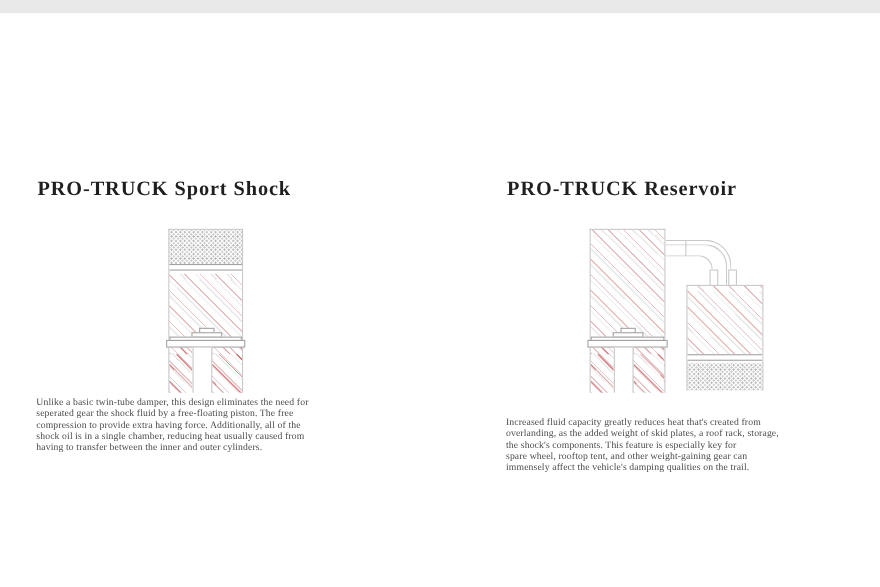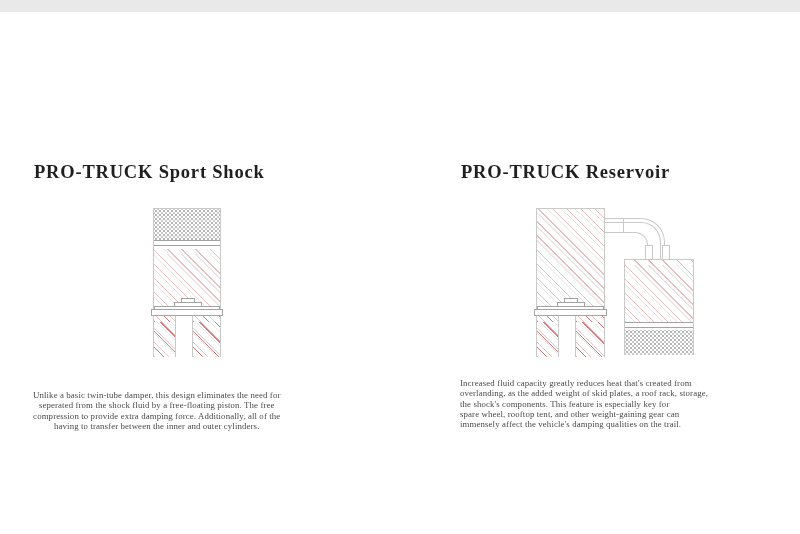--- a/index.html
+++ b/index.html
@@ -72,24 +72,25 @@
     <div class="abs metal" style="left:20px;top:93px;width:28px;height:5px;"></div>
 
     <div class="abs metal" style="left:0;top:97px;width:66px;height:4px;"></div>
     <div class="abs metal" style="left:-3px;top:100px;width:72px;height:7px;"></div>
 
     <div class="abs hatch-red" style="left:0;top:107px;width:21px;height:41px;"></div>
     <div class="abs rod" style="left:21px;top:107px;width:18px;height:41px;"></div>
     <div class="abs hatch-red" style="left:39px;top:107px;width:27px;height:41px;"></div>
   </div>
 
-  <div class="abs desc" style="left:33px;top:378px;text-align:center;">
+  <div class="abs desc" style="left:33px;top:348px;">
       <div>Unlike a basic twin-tube damper, this design eliminates the need for</div>
-      <div>seperated from the shock fluid by a free-floating piston. The free</div>
-      <div>compression to provide extra damping force. Additionally, all of the</div>
+      <div>seperated gear the shock fluid by a free-floating piston. The free</div>
+      <div>compression to provide extra having force. Additionally, all of the</div>
+      <div>shock oil is in a single chamber, reducing heat usually caused from</div>
       <div>having to transfer between the inner and outer cylinders.</div>
     </div>
 
   <h1 class="abs title" style="left:461px;top:150px;margin:0;">PRO-TRUCK Reservoir</h1>
 
   <div class="abs cyl" style="left:536px;top:196px;width:69px;height:149px;">
     <div class="abs hatch" style="left:0;top:0;width:67px;height:98px;"></div>
     <div class="abs metal" style="left:27px;top:89px;width:14px;height:5px;"></div>
     <div class="abs metal" style="left:20px;top:93px;width:28px;height:5px;"></div>
     <div class="abs metal" style="left:0;top:97px;width:67px;height:4px;"></div>

